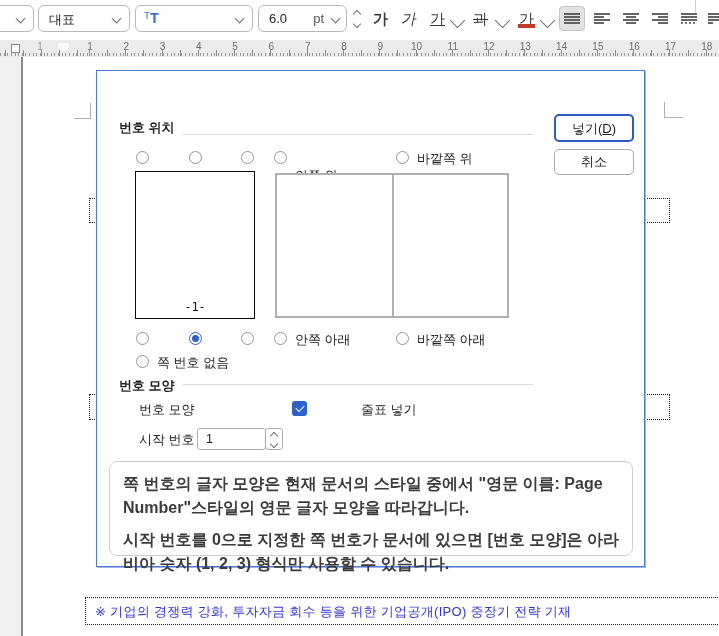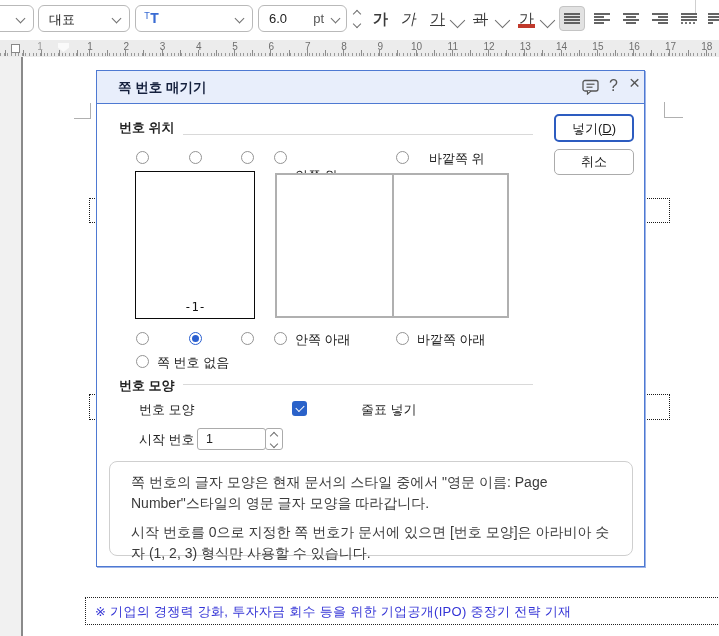--- a/index.html
+++ b/index.html
@@ -62,21 +62,21 @@
   #pv-single .pnum{position:absolute;left:0;bottom:4px;width:100%;text-align:center;font-size:12px;color:#111;font-family:"DejaVu Sans Mono",monospace;}
   #pv-double{position:absolute;left:178px;top:102px;width:234px;height:145px;border:2px solid #b0b0b0;box-sizing:border-box;background:#fff;}
   #pv-divider{position:absolute;left:115px;top:0;width:2px;height:100%;background:#b0b0b0;}
   .field{position:absolute;border:1px solid #ababab;border-radius:3px;background:#fff;box-sizing:border-box;}
   .field .fval{position:absolute;left:8px;top:3px;font-size:12.5px;color:#222;}
   .checkbox{position:absolute;width:15px;height:15px;border-radius:3px;background:#2a62c9;box-sizing:border-box;}
   .checkbox::after{content:"";position:absolute;left:3.5px;top:4px;width:7px;height:4px;border-left:1.8px solid #fff;border-bottom:1.8px solid #fff;transform:rotate(-45deg);}
   #spinner{position:absolute;left:168px;top:357px;width:18px;height:22px;border:1px solid #ababab;border-radius:3px;background:#fff;box-sizing:border-box;}
   #spinner .chev{position:absolute;left:5px;width:5px;height:5px;border-width:1.3px;}
   #helpbox{position:absolute;left:12px;top:390px;width:524px;height:95px;border:1px solid #cfcfcf;border-radius:8px;box-sizing:border-box;}
-  #helpbox p{margin:8px;padding:0 13px;font-size:14px;line-height:1.5;color:#3b3b3b;}
+  #helpbox p{margin:0;padding:0 13px;font-size:16px;line-height:1.5;color:#3b3b3b;font-weight:bold;}
   #helpbox p.p1{margin-top:10px;}
   #helpbox p.p2{margin-top:8px;}
   .dlgbtn{position:absolute;left:457px;width:80px;text-align:center;font-size:13px;color:#1c1c1c;background:#fff;border-radius:5px;box-sizing:border-box;}
   #btn-insert{top:43px;height:28px;line-height:25px;border:2px solid #2d5cc0;}
   #btn-cancel{top:78px;height:26px;line-height:24px;border:1px solid #ababab;}
   #btn-insert .key{text-decoration:underline;}
   
   .ch-bold{font-weight:700;}
   .ch-italic{transform:skewX(-12deg);display:inline-block;}
   .ch-under{text-decoration:underline;}
@@ -195,47 +195,34 @@
     <div class="dotcell" style="left:641px;top:141px;width:29px;height:25px;"></div>
     <div class="dotcell" style="left:89px;top:337px;width:26px;height:26px;"></div>
     <div class="dotcell" style="left:641px;top:337px;width:29px;height:26px;"></div>
 
 
     <div id="notebox">
       <div class="ntext"><span>※ 기업의 경쟁력 강화, 투자자금 회수 등을 위한 </span><span class="nlink">기업공개(IPO)</span><span> 중장기 전략 기재</span></div>
     </div>
 
     <div id="dlg">
-      <div id="dlg-title">
-        <span class="t">쪽 번호 매기기</span>
-        <span class="titleicon" id="ico-comment">
-          <svg width="17" height="16" viewBox="0 0 17 16">
-              <rect x="1" y="1.5" width="15" height="10.5" rx="2" fill="none" stroke="#555" stroke-width="1.3"></rect>
-              <line x1="4.5" y1="5.2" x2="12.5" y2="5.2" stroke="#555" stroke-width="1.2"></line>
-              <line x1="4.5" y1="8.2" x2="10.5" y2="8.2" stroke="#555" stroke-width="1.2"></line>
-              <path d="M5.5 12 L5.5 15 L9 12" fill="#fff" stroke="#555" stroke-width="1.2"></path>
-            </svg>
-        </span>
-        <span class="titleicon" id="ico-help">?</span>
-        <span class="titleicon" id="ico-close">×</span>
-      </div>
 
       <div class="dlgbtn" id="btn-insert"><span>넣기(</span><span class="key">D</span><span>)</span></div>
       <div class="dlgbtn" id="btn-cancel">취소</div>
 
       <span class="grouplabel" style="left:22px;top:48px;">번호 위치</span>
       <div class="groupline" style="left:86px;top:63px;width:350px;"></div>
 
       <span class="radio" style="left:39px;top:80px;"></span>
       <span class="radio" style="left:92px;top:80px;"></span>
       <span class="radio" style="left:144px;top:80px;"></span>
       <span class="radio" style="left:177px;top:80px;"></span>
       <span class="rlabel" style="left:198px;top:79px;margin-top:17px;">안쪽 위</span>
       <span class="radio" style="left:299px;top:80px;"></span>
-      <span class="rlabel" style="left:332px;top:79px;">바깥쪽 위</span>
+      <span class="rlabel" style="left:320px;top:79px;">바깥쪽 위</span>
 
       <div id="pv-single">
         <span class="pnum">-1-</span>
       </div>
       <div id="pv-double">
         <div id="pv-divider"></div>
       </div>
 
       <span class="radio" style="left:39px;top:261px;"></span>
       <span class="radio checked" style="left:92px;top:261px;"></span>

